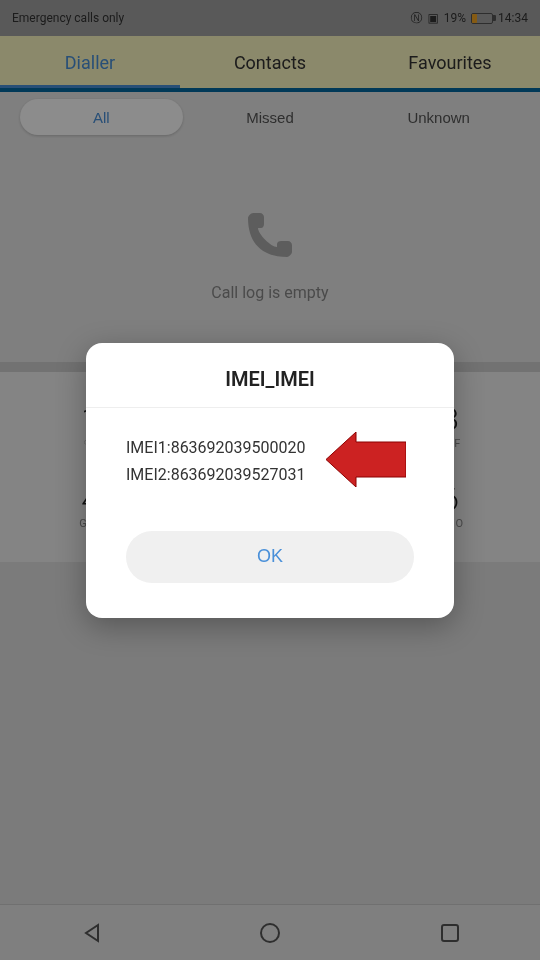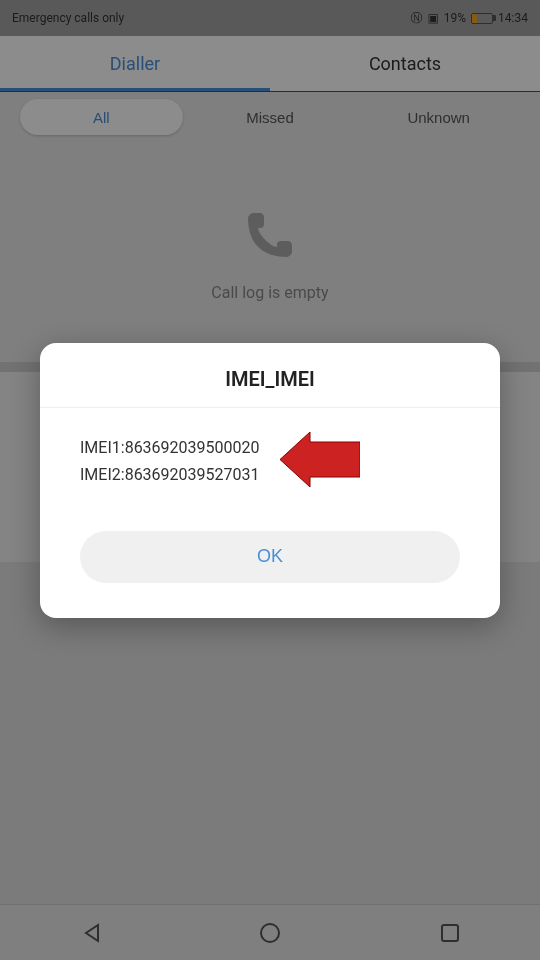--- a/index.html
+++ b/index.html
@@ -54,24 +54,24 @@
       width: 25%;
       height: 100%;
       background: #f5a623;
       border-radius: 1px;
     }
 
     
     .tab-bar {
       width: 100%;
       height: 56px;
-      background: #ffffff;
-      display: flex;
-      align-items: center;
-      border-bottom: 1px solid #0369a1;
+      background: #fef9c3;
+      display: flex;
+      align-items: center;
+      border-bottom: 4px solid #0369a1;
     }
     .tab-item {
       flex: 1;
       text-align: center;
       height: 100%;
       display: flex;
       align-items: center;
       justify-content: center;
       font-size: 18px;
       color: #333;
@@ -190,21 +190,21 @@
       height: 100%;
       background: rgba(0,0,0,0.45);
       display: flex;
       align-items: center;
       justify-content: center;
       z-index: 100;
     }
 
     
     .dialog {
-      width: 460px;
+      width: 368px;
       background: white;
       border-radius: 16px;
       overflow: hidden;
       box-shadow: 0 8px 30px rgba(0,0,0,0.3);
     }
     .dialog-title {
       text-align: center;
       padding: 24px 20px 16px;
       font-size: 20px;
       font-weight: 600;
@@ -276,20 +276,23 @@
     <span>14:34</span>
   </div>
 </div>
 
 <div class="tab-bar">
   <div class="tab-item active">
     <span>Dialler</span>
   </div>
   <div class="tab-item">
     <span>Contacts</span>
+  </div>
+  <div class="tab-item">
+    <span>Favourites</span>
   </div>
 </div>
 
 <div class="filter-tabs">
   <button class="filter-btn active">All</button>
   <button class="filter-btn">Missed</button>
   <button class="filter-btn">Unknown</button>
 </div>
 
 <div class="call-log">

